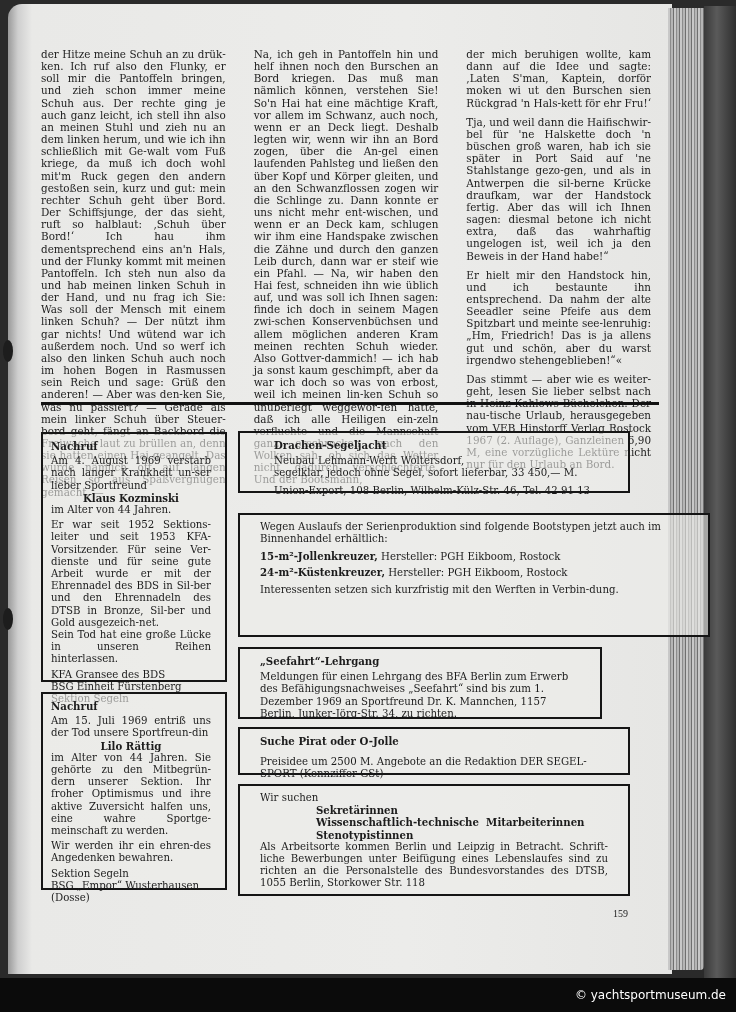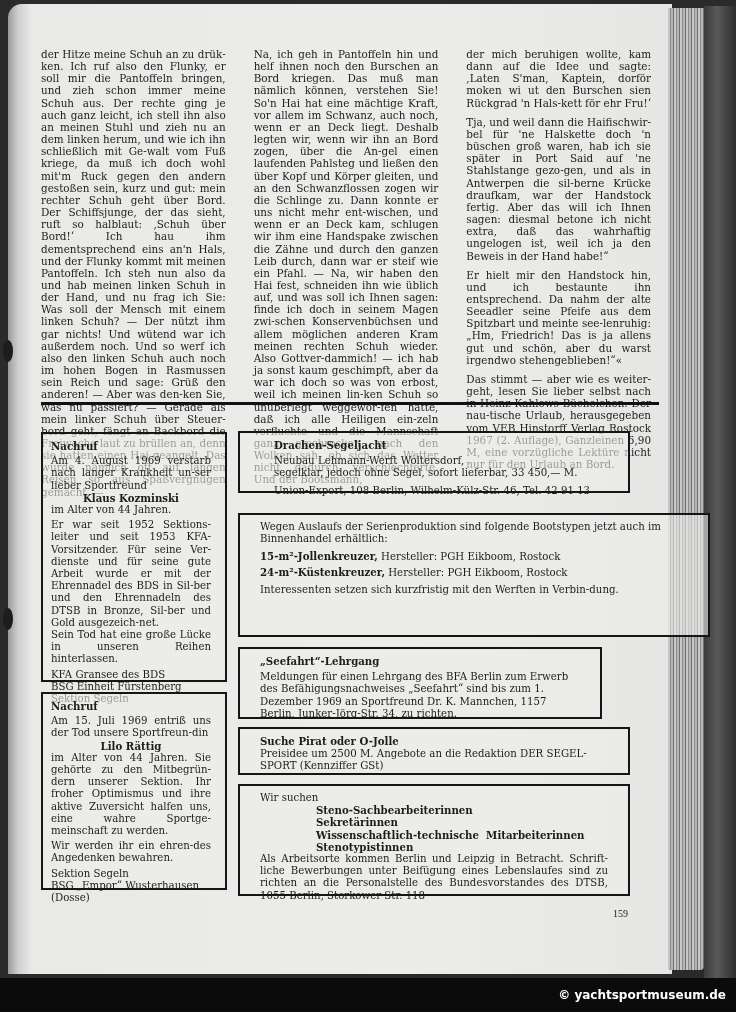--- a/index.html
+++ b/index.html
@@ -39,21 +39,21 @@
 
   .ad { padding: 6px 34px 6px 34px; }
   .ad .title { font-weight: bold; margin-bottom: 4px; }
   .ad p { text-align: left; }
   .ad .gap { margin-top: 5px; }
   .ad b { font-weight: bold; }
   .jobs { padding-left: 56px; font-weight: bold; }
 
   .pagenum { position: absolute; left: 613px; top: 908px; font-size: 10px; font-family: Liberation Serif, serif; }
   .footer-bar { position: absolute; left: 0; top: 978px; width: 736px; height: 34px; background: #0b0b0b; }
-  .watermark { position: absolute; right: 10px; top: 988px; color: #ffffff; font-family: "DejaVu Sans", sans-serif; font-weight: bold; font-size: 12px; }
+  .watermark { position: absolute; right: 10px; top: 988px; color: #ffffff; font-family: "DejaVu Sans", sans-serif; font-weight: normal; font-size: 12px; }
 </style>
 </head>
 <body>
 
 <div class="scan"></div>
 <div class="page"></div>
 <div class="page-edges"></div>
 <div class="page-shadow"></div>
 <div class="punch" style="top:340px"></div>
 <div class="punch" style="top:608px"></div>
@@ -112,28 +112,27 @@
   <p style="margin-top:2px"><b>24-m²-Küstenkreuzer,</b><span> Hersteller: PGH Eikboom, Rostock</span></p>
   <p class="gap">Interessenten setzen sich kurzfristig mit den Werften in Verbin-dung.</p>
 </div>
 
 <div class="box ad" style="left:238px; top:647px; width:364px; height:72px; padding-left:20px; padding-right:20px;">
   <div class="title">„Seefahrt“-Lehrgang</div>
   <p>Meldungen für einen Lehrgang des BFA Berlin zum Erwerb des Befähigungsnachweises „Seefahrt“ sind bis zum 1. Dezember 1969 an Sportfreund Dr. K. Mannchen, 1157 Berlin, Junker-Jörg-Str. 34, zu richten.</p>
 </div>
 
 <div class="box ad" style="left:238px; top:727px; width:392px; height:48px; padding-left:20px; padding-right:20px;">
-  <div class="title" style="margin-bottom:1px">Suche Pirat oder O-Jolle</div>
+  <div class="title" style="margin-bottom:9px">Suche Pirat oder O-Jolle</div>
   <p>Preisidee um 2500 M. Angebote an die Redaktion DER SEGEL-SPORT (Kennziffer GSt)</p>
 </div>
 
 <div class="box ad" style="left:238px; top:784px; width:392px; height:112px; padding-left:20px; padding-right:20px;">
   <p>Wir suchen</p>
   <div class="jobs">
-    <div>Steno-Sachbearbeiterinnen</div>
     <div>Sekretärinnen</div>
     <div style="white-space:pre">Wissenschaftlich-technische  Mitarbeiterinnen</div>
     <div>Stenotypistinnen</div>
   </div>
   <p style="text-align:justify">Als Arbeitsorte kommen Berlin und Leipzig in Betracht. Schrift-liche Bewerbungen unter Beifügung eines Lebenslaufes sind zu richten an die Personalstelle des Bundesvorstandes des DTSB, 1055 Berlin, Storkower Str. 118</p>
 </div>
 
 <div class="pagenum">159</div>
 
 <div class="footer-bar"></div>

